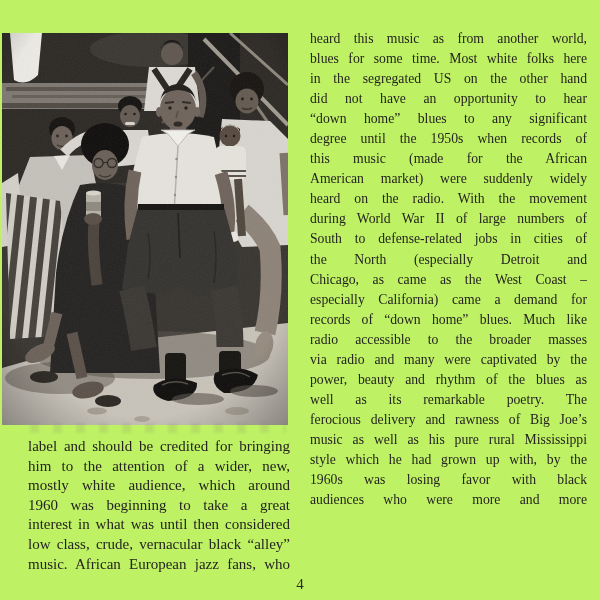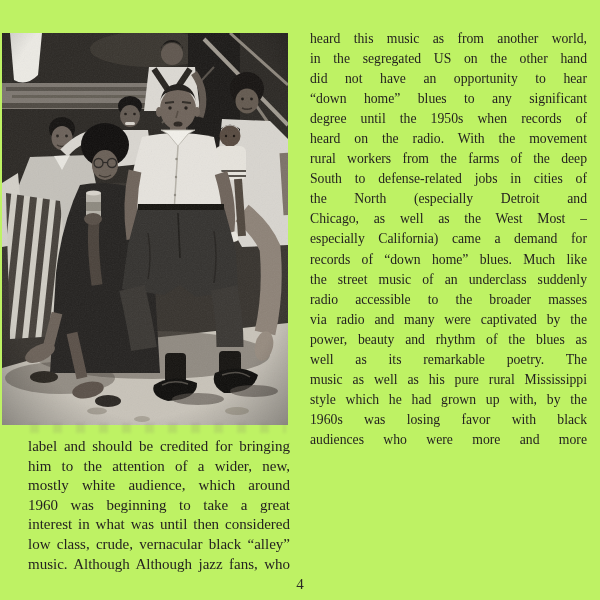--- a/index.html
+++ b/index.html
@@ -211,47 +211,50 @@
 
       <rect width="286" height="392" filter="url(#grain)" opacity="0.09"></rect>
       <rect width="286" height="392" fill="url(#vig)"></rect>
     </svg>
   </figure>
 
   <div class="ghost-artifact"></div>
 
   <div class="col col-right">
       <div class="line">heard this music as from another world,</div>
+      <div class="line">blues for some time. Most white folks here</div>
       <div class="line">in the segregated US on the other hand</div>
       <div class="line">did not have an opportunity to hear</div>
       <div class="line">“down home” blues to any significant</div>
       <div class="line">degree until the 1950s when records of</div>
+      <div class="line">this music (made for the African</div>
+      <div class="line">American market) were suddenly widely</div>
       <div class="line">heard on the radio. With the movement</div>
-      <div class="line">rural workers from the farms of the deep</div>
+      <div class="line">during World War II of large numbers of</div>
       <div class="line">South to defense-related jobs in cities of</div>
       <div class="line">the North (especially Detroit and</div>
-      <div class="line">Chicago, as well as the West Most –</div>
+      <div class="line">Chicago, as came as the West Coast –</div>
       <div class="line">especially California) came a demand for</div>
       <div class="line">records of “down home” blues. Much like</div>
-      <div class="line">the street music of an underclass suddenly</div>
       <div class="line">radio accessible to the broader masses</div>
       <div class="line">via radio and many were captivated by the</div>
       <div class="line">power, beauty and rhythm of the blues as</div>
       <div class="line">well as its remarkable poetry. The</div>
+      <div class="line">ferocious delivery and rawness of Big Joe’s</div>
       <div class="line">music as well as his pure rural Mississippi</div>
       <div class="line">style which he had grown up with, by the</div>
       <div class="line">1960s was losing favor with black</div>
       <div class="line">audiences who were more and more</div>
     </div>
 
   <div class="col col-left">
       <div class="line">label and should be credited for bringing</div>
       <div class="line">him to the attention of a wider, new,</div>
       <div class="line">mostly white audience, which around</div>
       <div class="line">1960 was beginning to take a great</div>
       <div class="line">interest in what was until then considered</div>
       <div class="line">low class, crude, vernacular black “alley”</div>
-      <div class="line">music. Although Although jazz fans, who</div>
+      <div class="line">music. African European jazz fans, who</div>
     </div>
 
   <div class="page-number">4</div>
 
 </div>
 
 </body></html>

